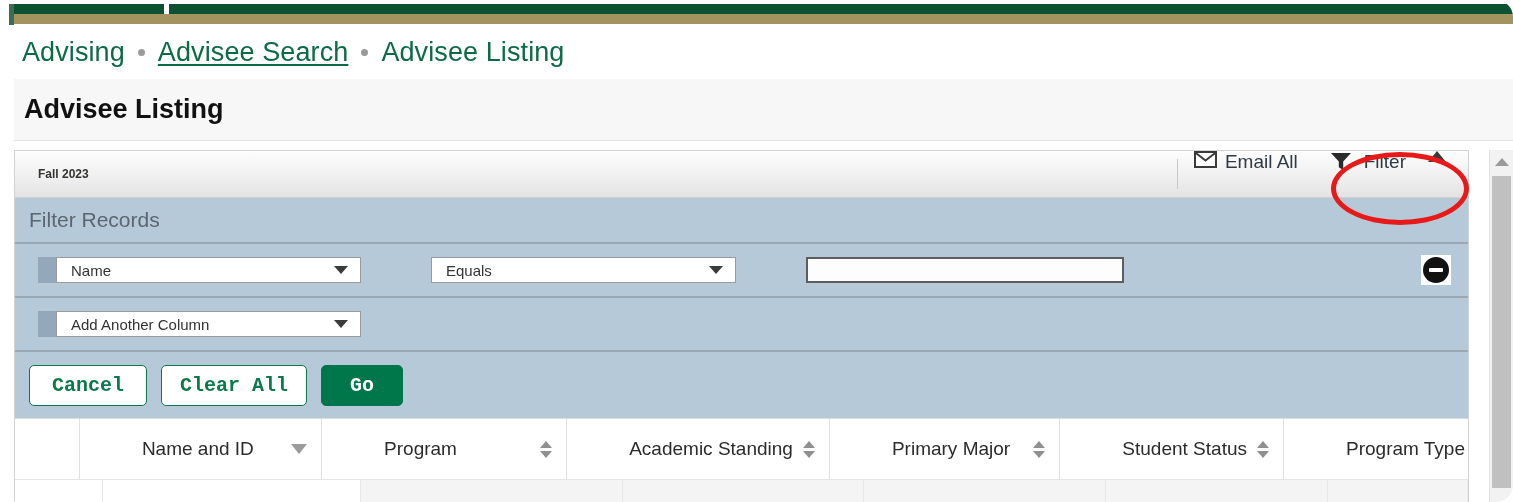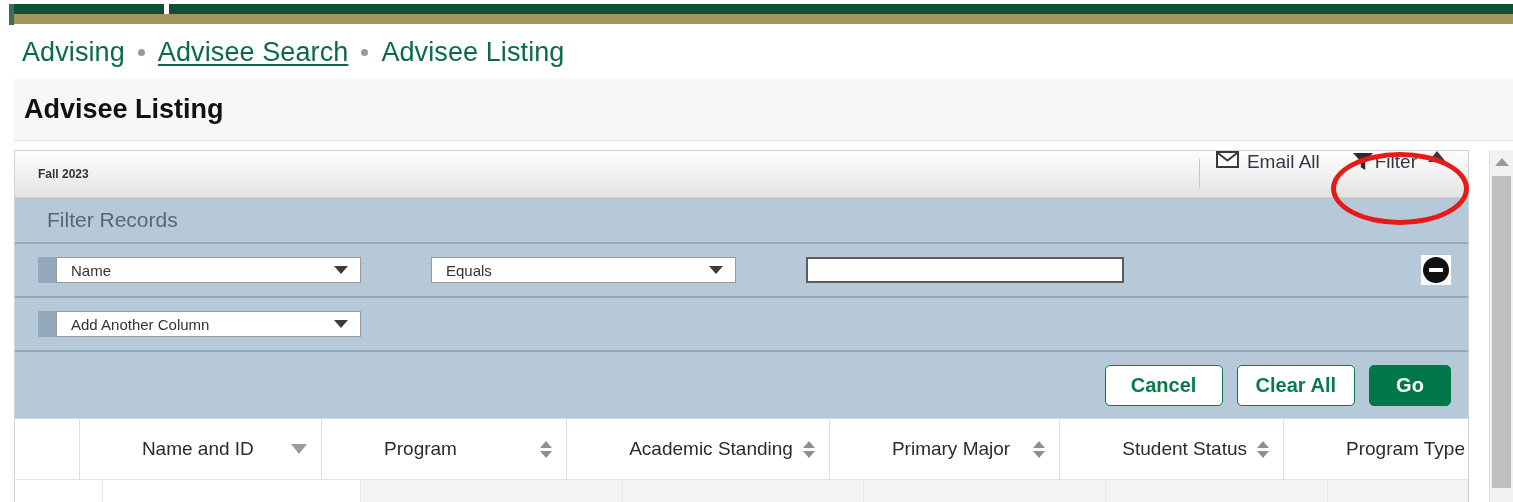--- a/index.html
+++ b/index.html
@@ -13,20 +13,21 @@
     overflow: hidden;
     font-family: "Liberation Sans", sans-serif;
     -webkit-font-smoothing: antialiased;
   }
 
   #app {
     position: relative;
     width: 1513px;
     height: 502px;
     overflow: hidden;
+    border-radius: 17px;
   }
 
   
   .brandbar-green {
     position: absolute;
     left: 14px;
     top: 4px;
     width: 1499px;
     height: 10px;
     background: #0b5132;
@@ -152,21 +153,21 @@
   .hdr-btn {
     display: flex;
     gap: 8px;
     height: 100%;
     padding: 0 16px;
     font-size: 19px;
     color: #2f3a46;
     white-space: nowrap;
     cursor: pointer;
   }
-  .hdr-btn.filter { padding-right: 22px; gap: 1px; }
+  .hdr-btn.filter { padding-right: 22px; gap: 12px; }
   .caret-up {
     width: 0; height: 0;
     border-left: 9px solid transparent;
     border-right: 9px solid transparent;
     border-bottom: 11px solid #3a3a3a;
     margin-left: 10px;
   }
 
   
   .annot-ellipse {
@@ -184,21 +185,21 @@
 
   
   .filter-area {
     background: #b6c9d8;
     padding-bottom: 0;
   }
   .filter-title {
     height: 44px;
     display: flex;
     align-items: center;
-    padding-left: 32px;
+    padding-left: 14px;
     font-size: 21px;
     color: #5c6670;
     border-bottom: 2px solid #9aa8b4;
   }
   .filter-row {
     position: relative;
     height: 52px;
     display: flex;
     align-items: center;
     border-bottom: 2px solid #9aa8b4;
@@ -277,23 +278,23 @@
     height: 4px;
     background: #ffffff;
     border-radius: 1px;
   }
 
   
   .filter-actions {
     height: 66px;
     display: flex;
     align-items: center;
-    justify-content: flex-end;
     padding-right: 17px;
     background: #b6c9d8;
+    font-family: Liberation Mono, monospace;
   }
   .btn {
     height: 41px;
     min-width: 118px;
     border-radius: 5px;
     display: flex;
     align-items: center;
     justify-content: center;
     font-size: 20px;
     font-weight: bold;

